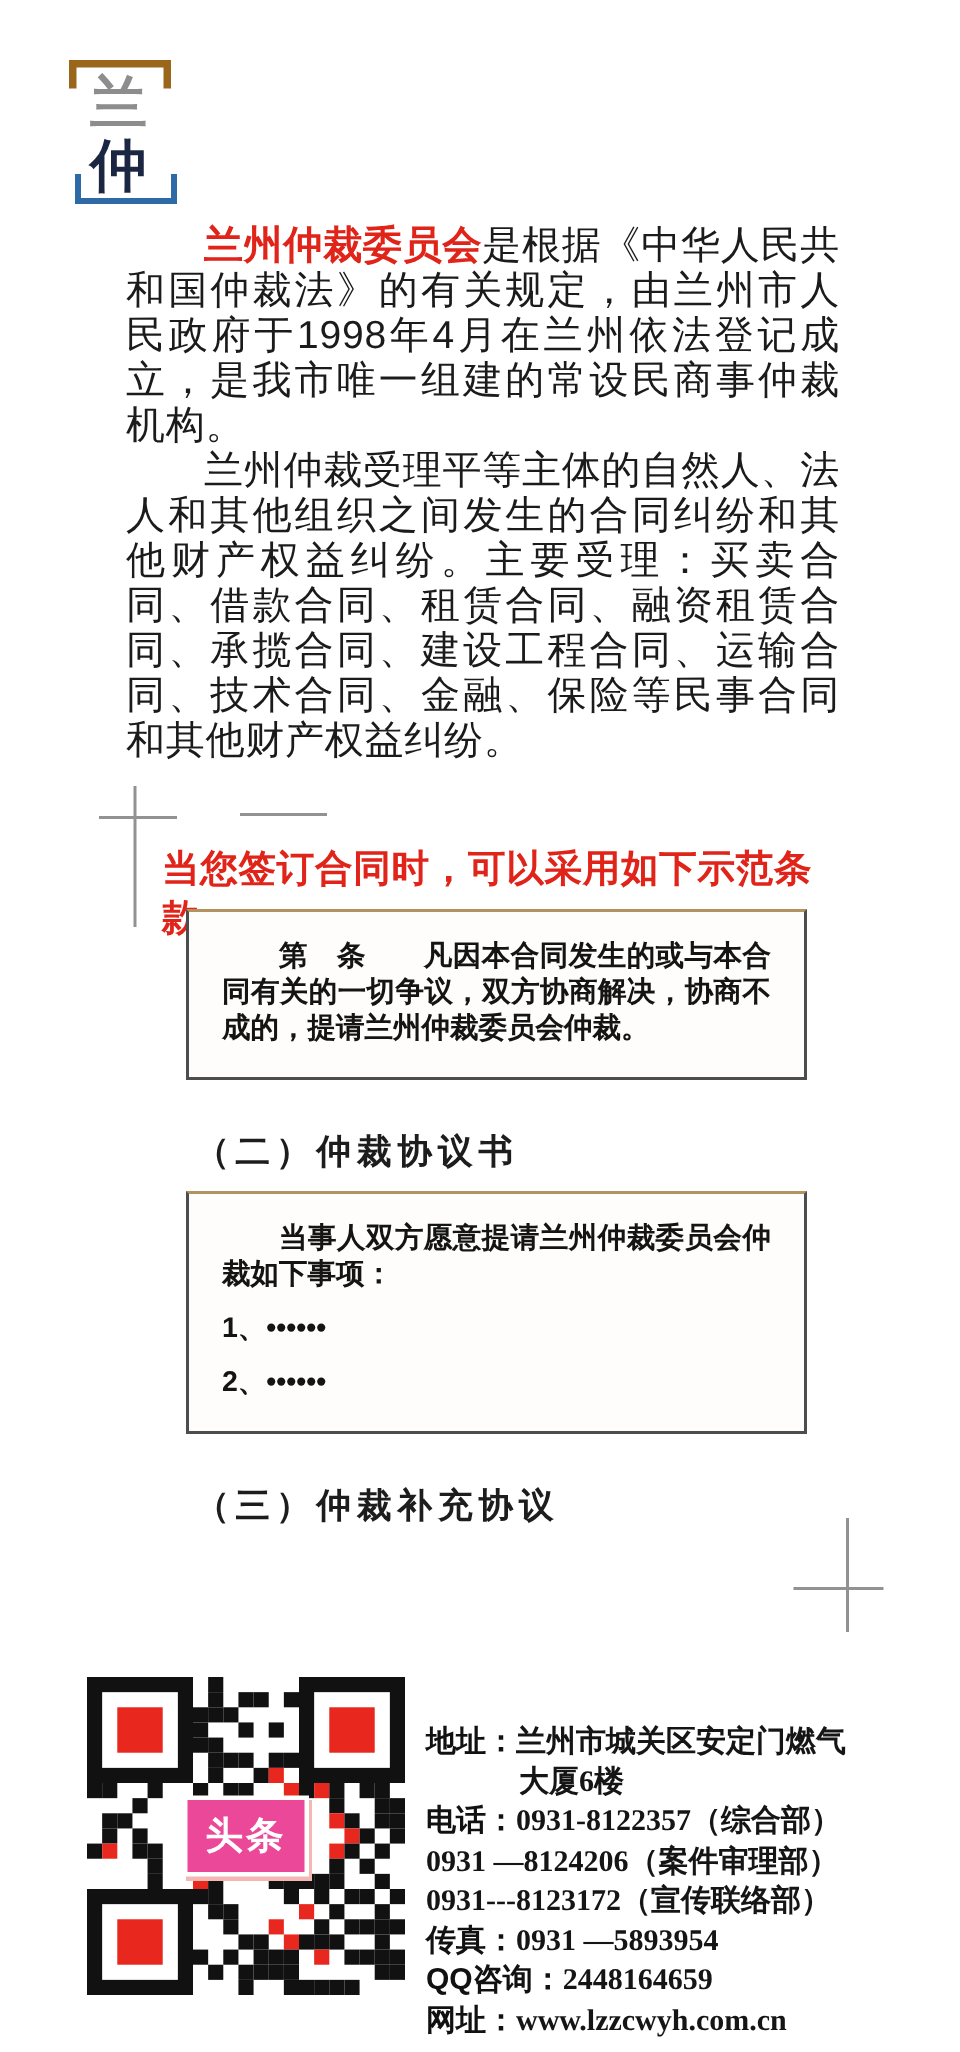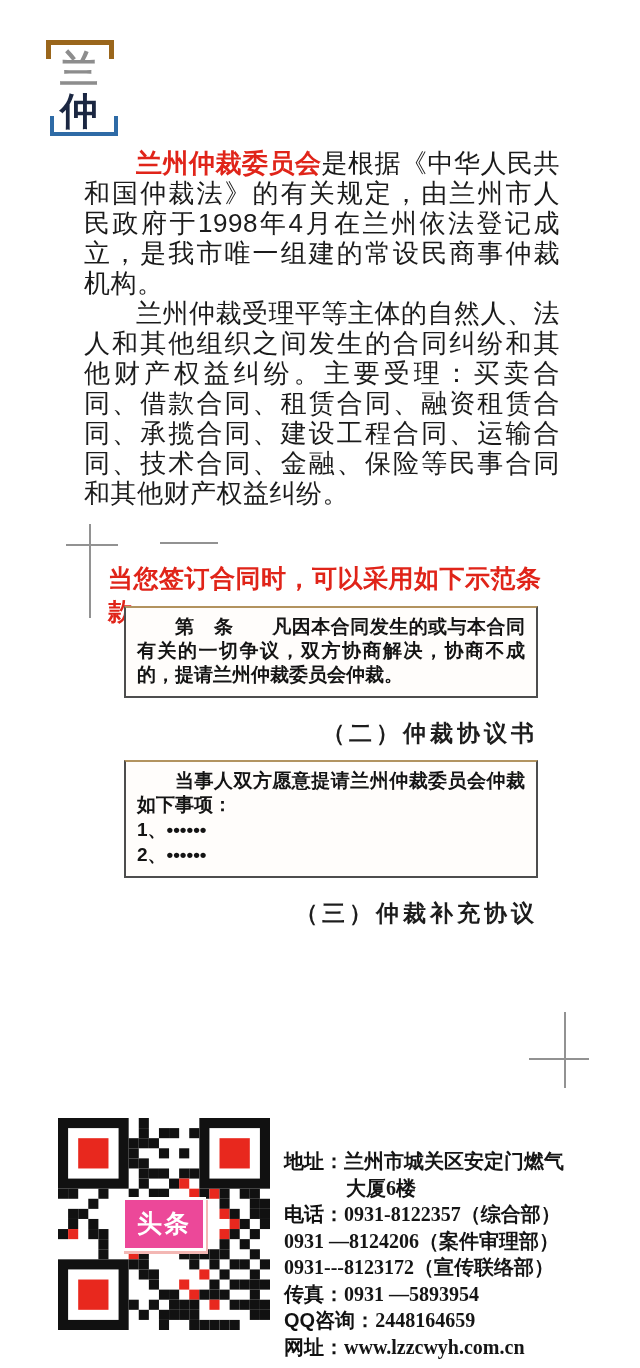--- a/index.html
+++ b/index.html
@@ -26,24 +26,24 @@
   .mark{position:absolute;background:#929292;}
   .mark.v{width:2px;}
   .mark.h{height:2px;}
 
   
   .clause-heading{position:absolute;left:108px;top:562px;width:460px;
         font-size:25px;font-weight:700;letter-spacing:0.5px;}
   .sections{position:absolute;left:124px;top:606px;width:414px;}
   .section-label{font-size:23px;letter-spacing:4px;color:#1d1d1d;font-weight:600;
         padding-left:6px;margin:0 0 11px 0;}
-  .section + .section .section-label{margin-top:20px;text-align:right;}
+  .section + .section .section-label{margin-top:32px;}
   .clause-box{border:2px solid #4d4d4d;border-top-color:#b2935f;background:#fffdfb;
         padding:6px 10px 8px 10px;margin-bottom:6px;}
-  .clause-box p{margin:1px;font-size:19px;line-height:24px;font-weight:700;color:#141414;
+  .clause-box p{margin:12px;font-size:19px;line-height:24px;font-weight:700;color:#141414;
         text-align:justify;}
   .clause-box p.indent{text-indent:2em;}
 
   
   .qr-wrap{position:absolute;left:58px;top:1118px;width:212px;height:212px;}
   .qr-wrap svg{display:block;}
   .qr-badge{position:absolute;left:50%;top:50%;transform:translate(-50%,-50%);
         background:#ec4899;color:#fff;font-size:25px;font-weight:700;letter-spacing:2px;
         padding:7px 12px 8px 12px;box-shadow:0 0 0 3px #ffffff,2px 3px 0 3px #f3b7b4;}
 

